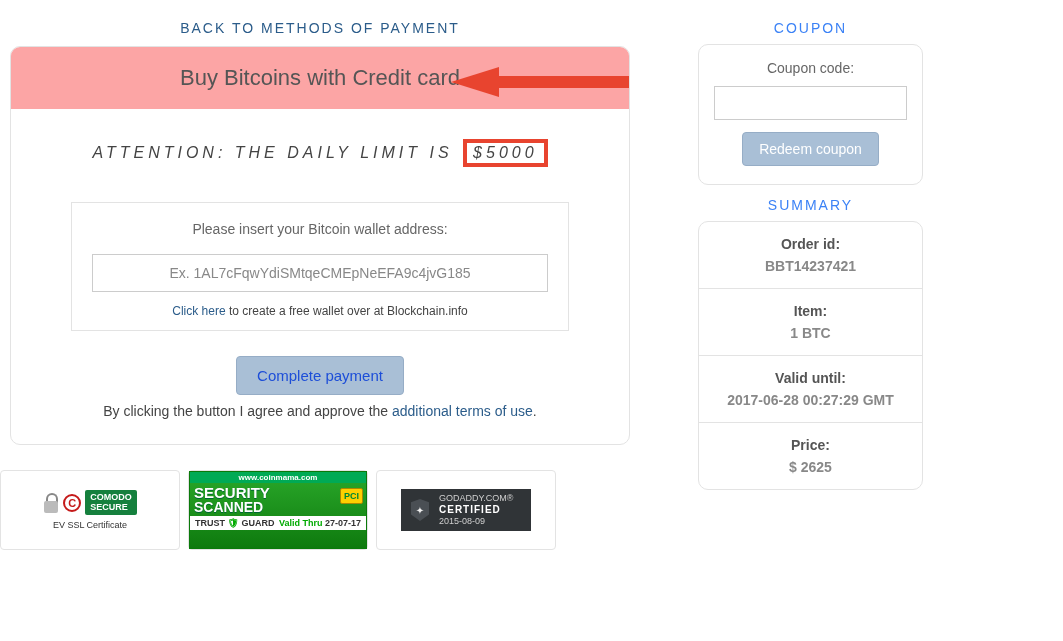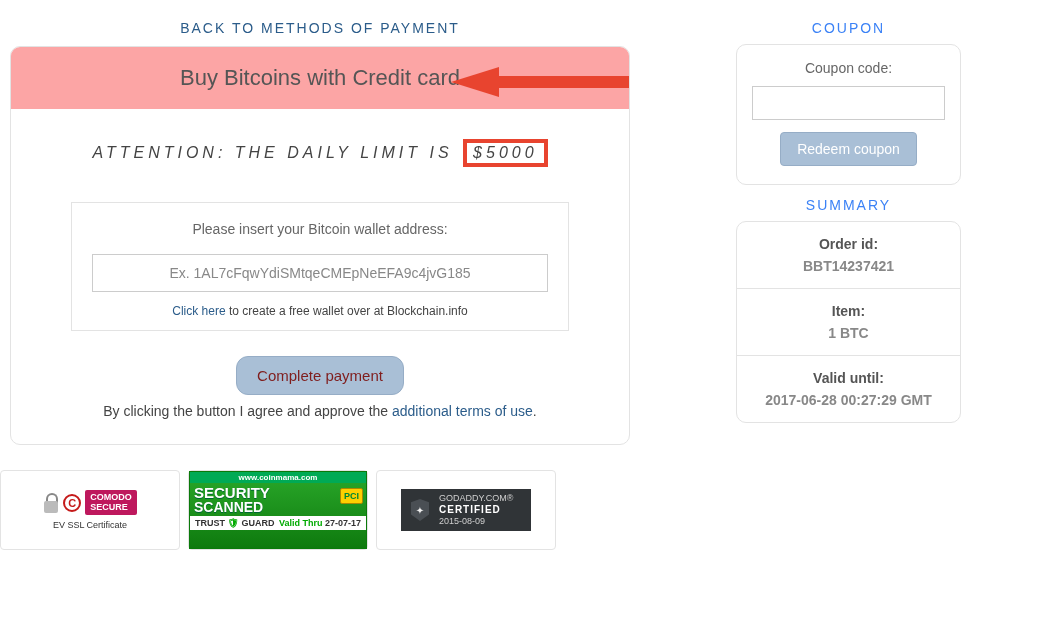--- a/index.html
+++ b/index.html
@@ -6,21 +6,21 @@
   body {
     font-family: -apple-system, "Helvetica Neue", Arial, sans-serif;
     background: #fff;
     color: #444;
     font-size: 14px;
   }
   .page {
     display: flex;
     width: 1025px;
     padding: 20px 10px 10px 10px;
-    gap: 106px;
+    gap: 68px;
   }
   .left-col { flex: 0 0 620px; }
   .right-col { flex: 0 0 225px; }
 
   .back-link {
     text-align: center;
     color: #2b5c8a;
     letter-spacing: 2px;
     font-size: 14px;
     margin-bottom: 10px;
@@ -73,23 +73,23 @@
     font-size: 14px;
     color: #666;
     text-align: center;
   }
   .wallet-input::placeholder { color: #888; }
   .wallet-hint { font-size: 12px; color: #444; margin-top: 12px; }
   .wallet-hint .link { color: #2b5c8a; cursor: pointer; }
 
   .complete-btn {
     background: #a9bfd6;
-    color: #7f1d1d;
+    color: #1d4ed8;
     border: 1px solid #96adc6;
-    border-radius: 12px;
+    border-radius: 4px;
     padding: 10px 20px;
     font-size: 15px;
     cursor: pointer;
     margin-bottom: 8px;
   }
   .agree-text { font-size: 14px; color: #444; }
   .agree-text .link { color: #2b5c8a; cursor: pointer; }
 
   
   .arrow-wrap {
@@ -172,21 +172,21 @@
   }
   .padlock-sm::before {
     content:""; position:absolute; top:0; left:3px; width:8px; height:8px;
     border:2px solid #888; border-bottom:none; border-radius:6px 6px 0 0;
   }
   .padlock-sm::after {
     content:""; position:absolute; bottom:0; left:1px; width:14px; height:12px;
     background:#bbb; border-radius:2px;
   }
   .comodo-red {
-    background:#be185d; color:#fff; font-weight:bold; font-size:9px;
+    background:#15803d; color:#fff; font-weight:bold; font-size:9px;
     padding: 3px 5px; border-radius:2px; line-height:1.05; text-align:left;
   }
   .comodo-c {
     width:18px;height:18px;border-radius:50%;border:2px solid #c51a1a;
     display:inline-flex;align-items:center;justify-content:center;
     color:#c51a1a;font-weight:bold;font-size:11px;background:#fff;
   }
   .evssl { font-size:9px; color:#333; margin-top:3px;}
 
   .security-badge {
@@ -321,15 +321,19 @@
         <div class="summary-val">BBT14237421</div>
       </div>
       <div class="summary-row">
         <div class="summary-key">Item:</div>
         <div class="summary-val">1 BTC</div>
       </div>
       <div class="summary-row">
         <div class="summary-key">Valid until:</div>
         <div class="summary-val">2017-06-28 00:27:29 GMT</div>
       </div>
+      <div class="summary-row">
+        <div class="summary-key">Price:</div>
+        <div class="summary-val">$ 2625</div>
+      </div>
     </div>
   </div>
 </div>
 
 </body></html>

